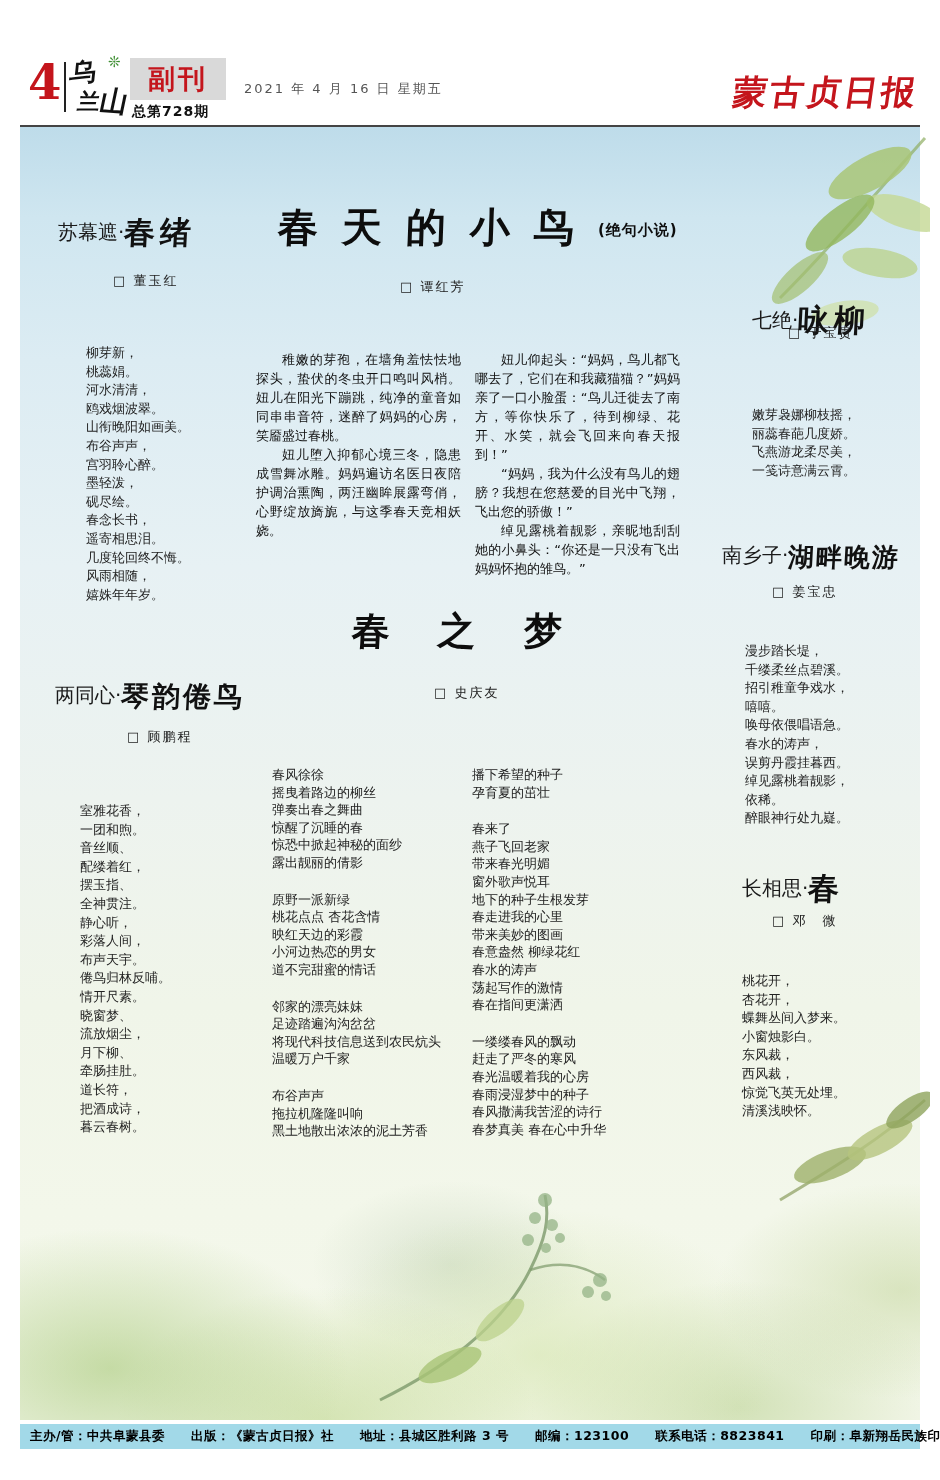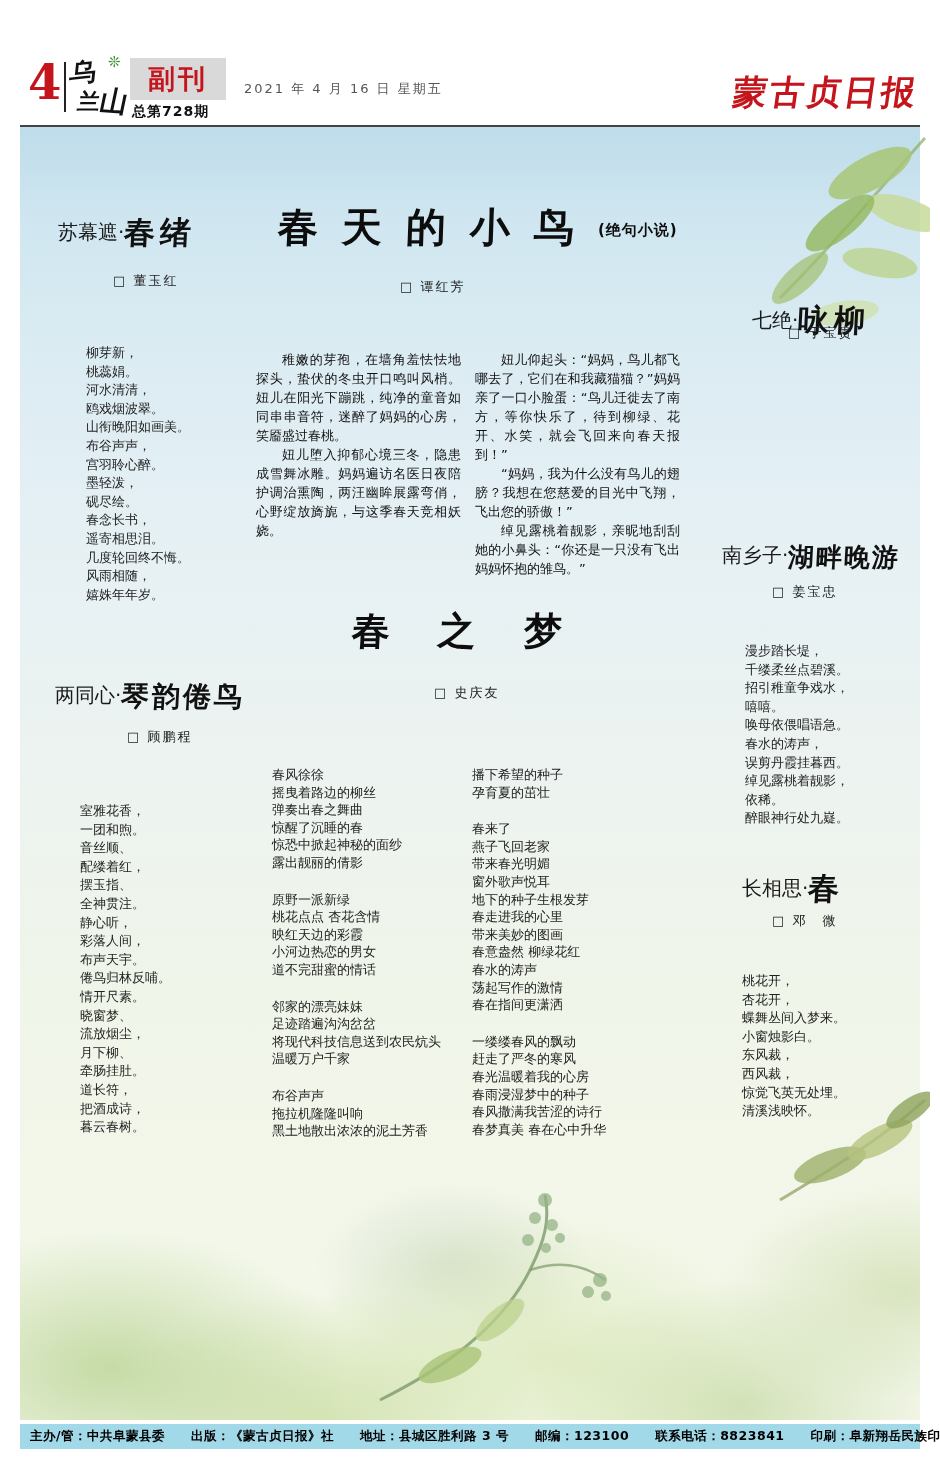--- a/index.html
+++ b/index.html
@@ -167,20 +167,26 @@
         <p>妞儿仰起头：“妈妈，鸟儿都飞哪去了，它们在和我藏猫猫？”妈妈亲了一口小脸蛋：“鸟儿迁徙去了南方，等你快乐了，待到柳绿、花开、水笑，就会飞回来向春天报到！”</p>
         <p>“妈妈，我为什么没有鸟儿的翅膀？我想在您慈爱的目光中飞翔，飞出您的骄傲！”</p>
         <p>绰见露桃着靓影，亲昵地刮刮她的小鼻头：“你还是一只没有飞出妈妈怀抱的雏鸟。”</p>
       </div>
   </div>
 
   <div class="ptitle" style="left:752px;top:300px;">
     <span class="tune">七绝·</span><span class="big">咏柳</span>
   </div>
   <div class="author" style="left:788px;top:324px;">□  于宝贵</div>
+  <div class="lines" style="left:752px;top:406px;">
+      <div class="line">嫩芽袅娜柳枝摇，</div>
+      <div class="line">丽蕊春葩几度娇。</div>
+      <div class="line">飞燕游龙柔尽美，</div>
+      <div class="line">一笺诗意满云霄。</div>
+    </div>
 
   <div class="ptitle" style="left:722px;top:540px;">
     <span class="tune">南乡子·</span><span class="big" style="font-size:26px;letter-spacing:2px;">湖畔晚游</span>
   </div>
   <div class="author" style="left:772px;top:583px;">□  姜宝忠</div>
   <div class="lines" style="left:745px;top:642px;">
       <div class="line">漫步踏长堤，</div>
       <div class="line">千缕柔丝点碧溪。</div>
       <div class="line">招引稚童争戏水，</div>
       <div class="line">嘻嘻。</div>

